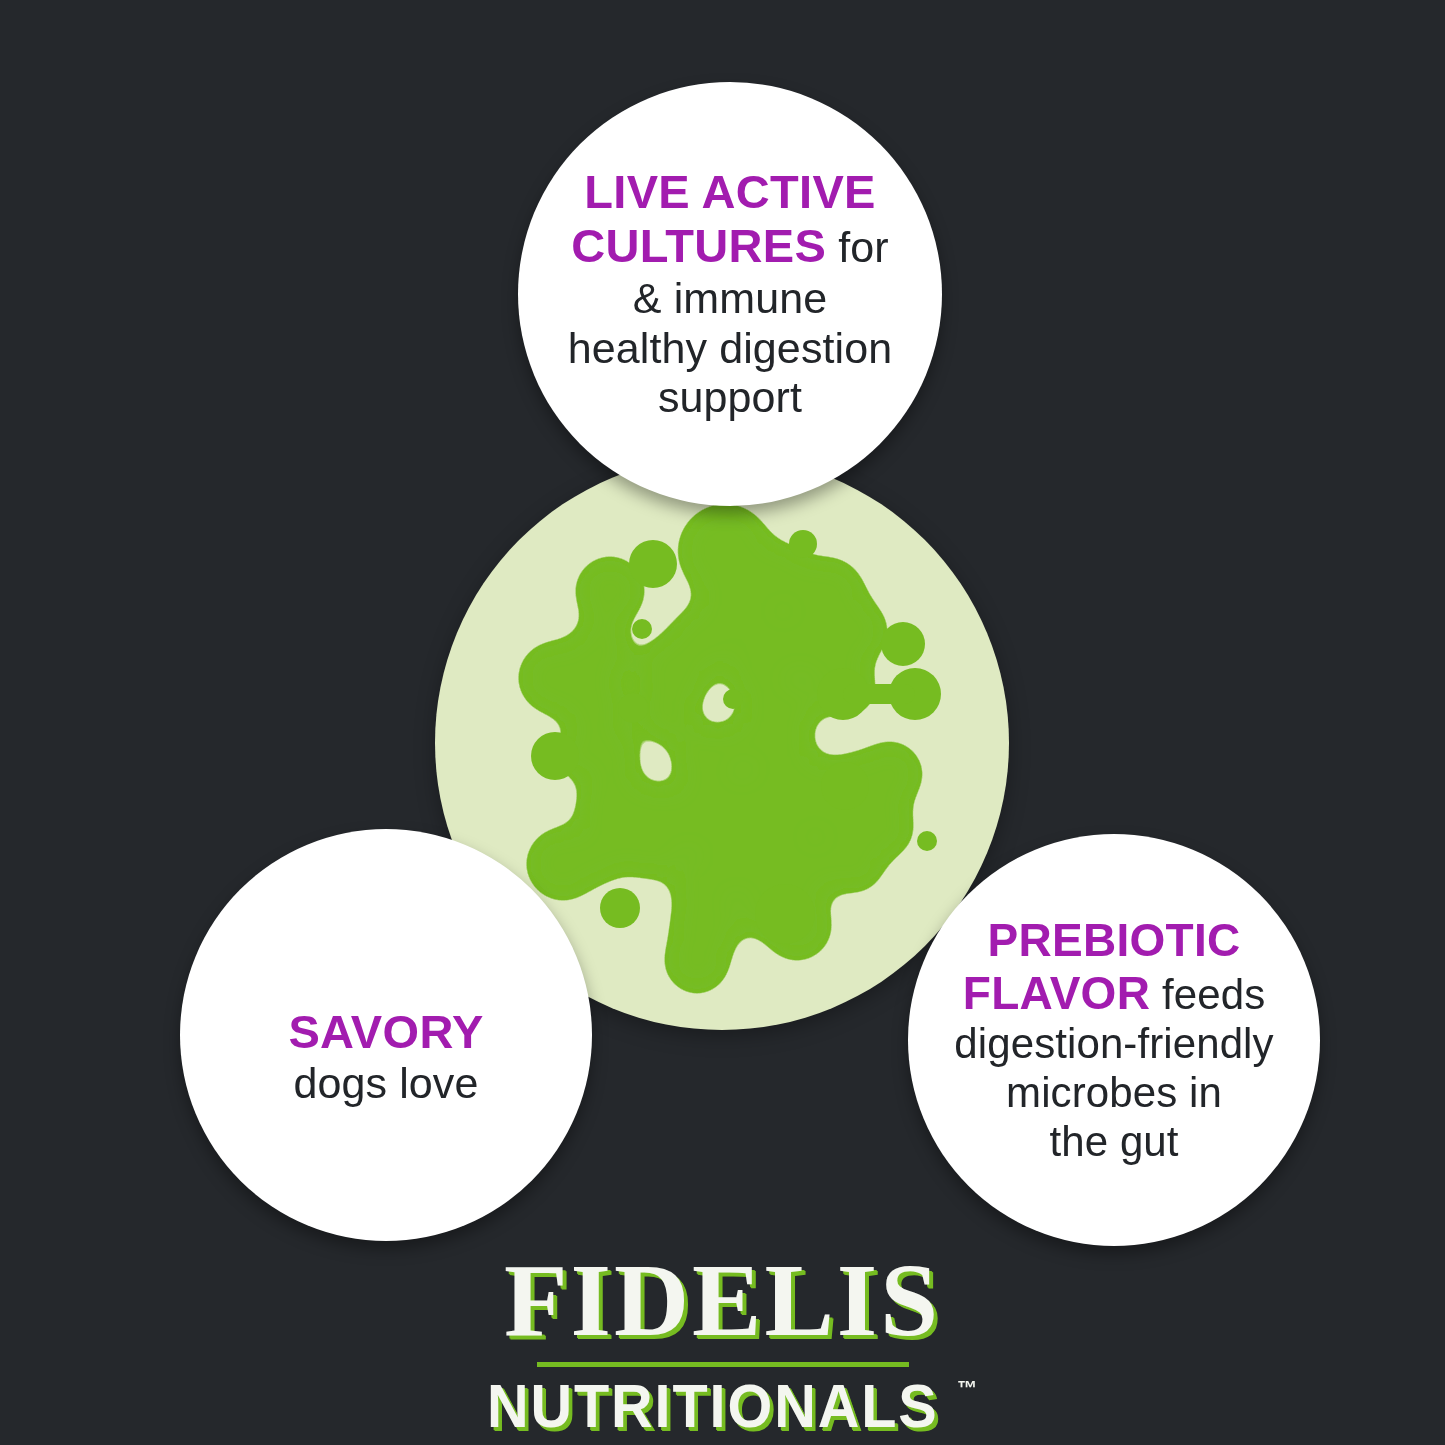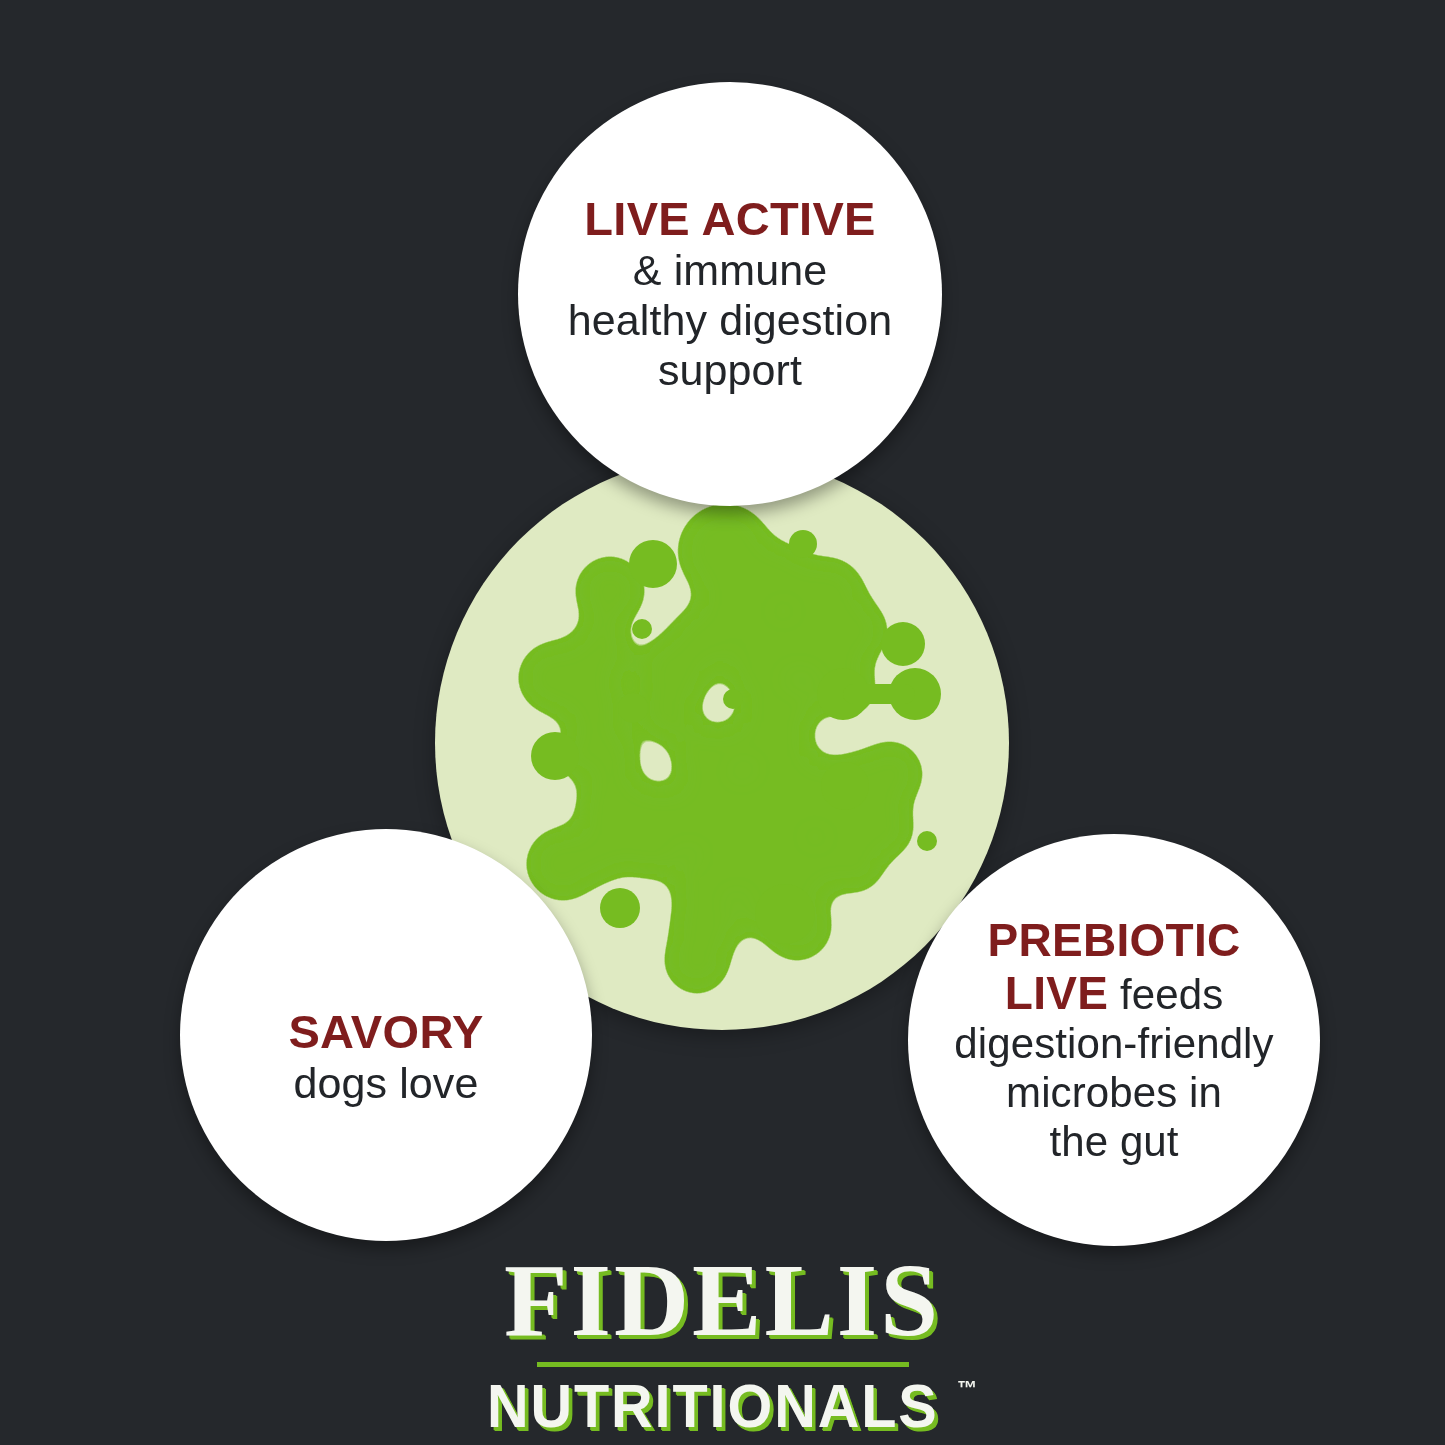--- a/index.html
+++ b/index.html
@@ -47,21 +47,21 @@
     box-shadow: 0 8px 16px rgba(0,0,0,0.35);
     box-sizing: border-box;
   }
   .bubble .txt {
     color: #222529;
     line-height: 1.16;
     letter-spacing: 0.1px;
     padding: 0 6px;
   }
   .hl {
-    color: #7f1d1d;
+    color: #a21caf;
     font-weight: bold;
     letter-spacing: 0.3px;
     font-stretch: condensed;
   }
 
   
   #bubble-top {
     left: 518px;
     top: 82px;
     width: 424px;
@@ -247,37 +247,38 @@
         <circle cx="408" cy="238" r="26"></circle>
         <circle cx="480" cy="238" r="26"></circle>
         <rect x="408" y="228" width="72" height="20" rx="10"></rect>
       </g>
     </svg>
   </div>
 
   <div class="bubble" id="bubble-top">
     <div class="txt">
       <span class="hl hl-line">LIVE ACTIVE</span>
+      <span class="line"><span class="hl">CULTURES</span><span> for</span></span>
       <span class="line">&amp; immune</span>
       <span class="line">healthy digestion</span>
       <span class="line">support</span>
     </div>
   </div>
 
   <div class="bubble" id="bubble-left">
     <div class="txt">
       <span class="hl hl-line">SAVORY</span>
       <span class="line">dogs love</span>
     </div>
   </div>
 
   <div class="bubble" id="bubble-right">
     <div class="txt">
       <span class="hl hl-line">PREBIOTIC</span>
-      <span class="line"><span class="hl">LIVE</span><span> feeds</span></span>
+      <span class="line"><span class="hl">FLAVOR</span><span> feeds</span></span>
       <span class="line">digestion-friendly</span>
       <span class="line">microbes in</span>
       <span class="line">the gut</span>
     </div>
   </div>
 
   <div class="logo">
     <span class="logo-word">FIDELIS</span>
     <div class="logo-rule"></div>
     <span class="logo-sub-wrap">

